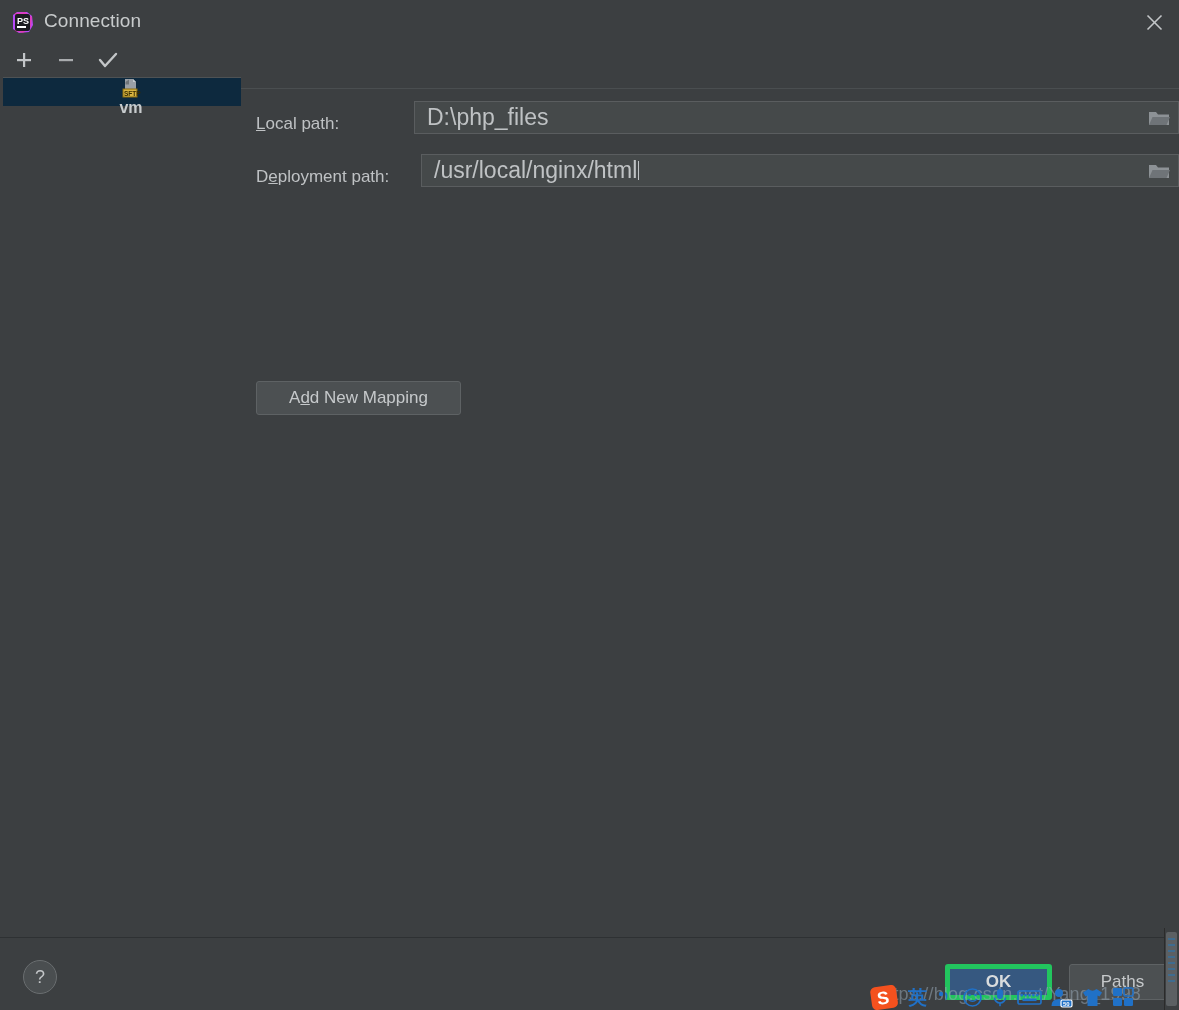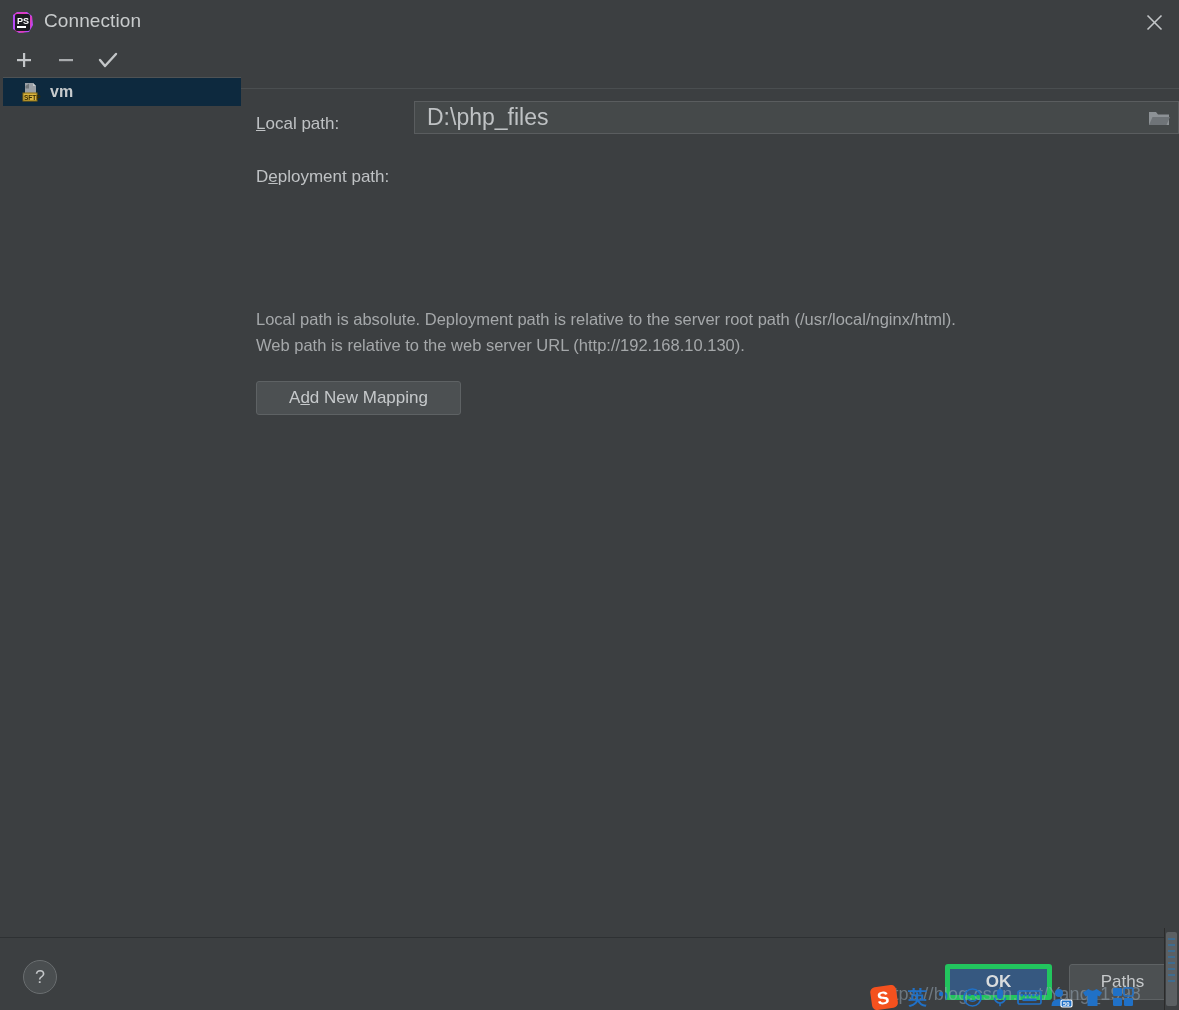--- a/index.html
+++ b/index.html
@@ -115,22 +115,23 @@
     left: 0; top: 36px;
     width: 238px;
     bottom: 0;
     background: #3c3f41;
   }
   .server-item {
     height: 28px;
     display: flex;
     align-items: center;
     padding-left: 18px;
-    gap: 9px;
-    cursor: pointer;
+    gap: 1px;
+    cursor: pointer;
+    flex-direction: column;
   }
   .server-item.selected {
     background: #0d293e;
   }
   .sftp-icon {
     width: 20px; height: 20px;
     position: relative;
     flex: none;
   }
   .server-label {
@@ -509,27 +510,33 @@
                 <path d="M1 16 l3.5 -8 h17.5 l-3.5 8 z" fill="#6f7478"></path>
               </svg>
             </span>
           </div>
         </div>
 
         <div class="form-row">
           <div class="form-label">
             <span>D</span><u>e</u><span>ployment path:</span>
           </div>
+          <div class="field" style="left:180px; right:0;">
+            <span class="field-text">/usr/local/nginx/html</span>
+              <span class="caret"></span>
+            <span class="browse-btn">
+              <svg width="22" height="18" viewBox="0 0 22 18">
+                <path d="M1 3 h7 l2 2.4 h11 v10.6 h-20 z" fill="#8d9296"></path>
+                <path d="M1 16 l3.5 -8 h17.5 l-3.5 8 z" fill="#6f7478"></path>
+              </svg>
+            </span>
+          </div>
         </div>
 
 
-        <div class="desc">
-          <div>Local path is absolute. Deployment path is relative to the server root path (/usr/local/nginx/html).</div>
-          <div>Web path is relative to the web server URL (http://192.168.10.130).</div>
-        </div>
 
         <button class="add-btn">
           <span>A</span>
             <u>d</u>
             <span>d New Mapping</span>
         </button>
 
       </div>
     </div>
 

